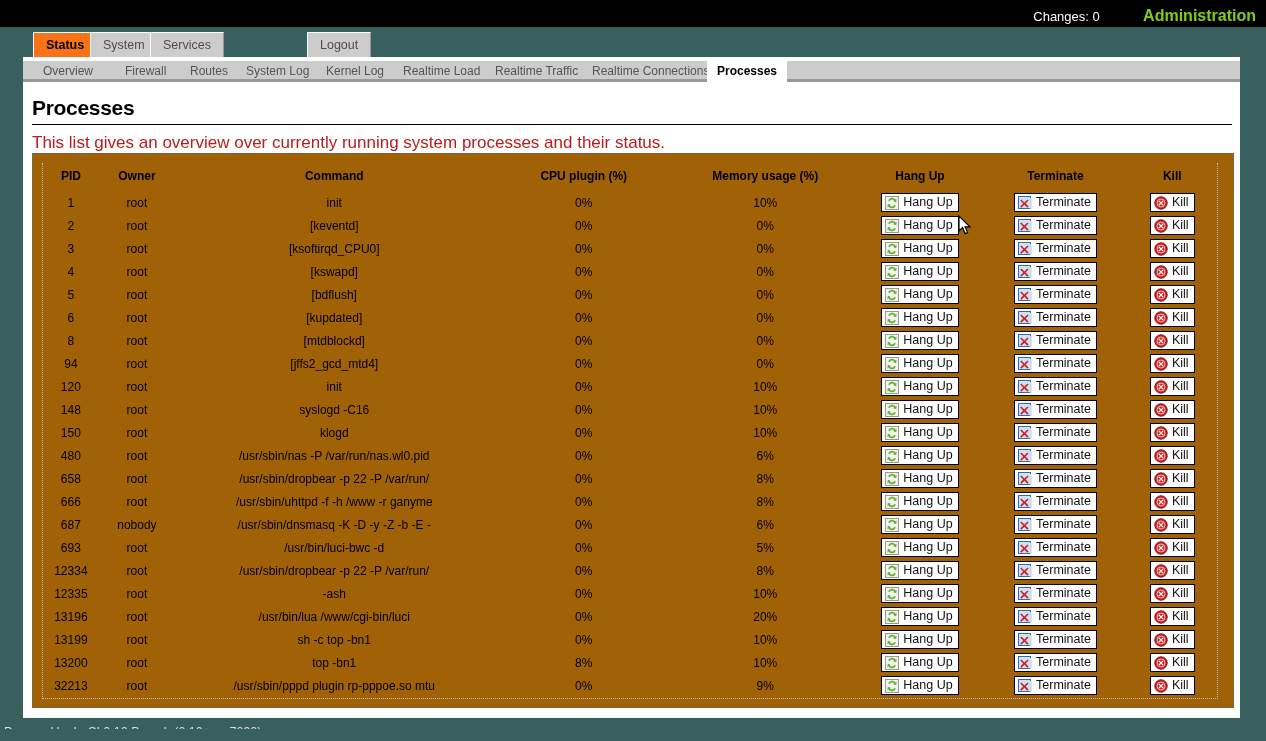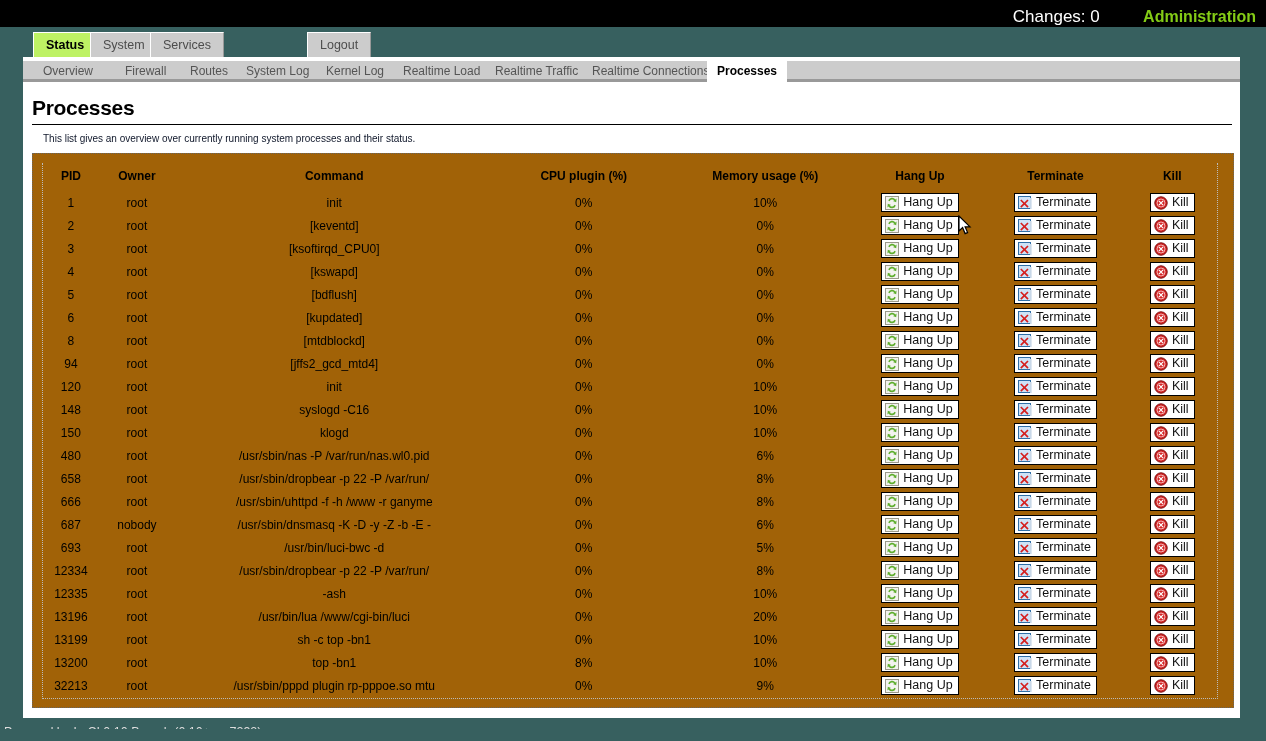--- a/index.html
+++ b/index.html
@@ -23,21 +23,21 @@
     position: absolute; left: 8px; top: 7px;
     white-space: nowrap;
     color: #ffffff;
     font-size: 12px;
   }
   #topbar-right {
     position: absolute; right: 10px; top: 7px;
     white-space: nowrap;
   }
   #changes-label {
-    color: #ffffff; font-size: 17px; margin-right: 40px;
+    color: #ffffff; font-size: 13px; margin-right: 40px;
   }
   #admin-link {
     color: #84cc16; font-size: 16px; font-weight: bold;
     text-decoration: none;
   }
 
   
   #tealbg {
     position: absolute; left: 0; top: 27px;
     width: 1266px; height: 714px;
@@ -58,21 +58,21 @@
     color: #4d4d4d;
     background: #cccccc;
     border-top: 1px solid #ffffff;
     border-left: 1px solid #ffffff;
     border-right: 1px solid #999999;
     white-space: nowrap;
     cursor: pointer;
     text-align: center;
   }
   .mtab.active {
-    background: #bef264;
+    background: #f97316;
     color: #000000;
     font-weight: bold;
     border-right: 4px solid #737373;
   }
 
   
   #panel {
     position: absolute;
     left: 23px; top: 57px;
     width: 1217px; height: 672px;
@@ -107,22 +107,22 @@
   #page-title {
     position: absolute; left: 9px; top: 39px;
     font-size: 21px; font-weight: bold; color: #000000;
     letter-spacing: -0.3px;
   }
   #title-rule {
     position: absolute; left: 9px; top: 67px;
     width: 1200px; height: 1px; background: #000000;
   }
   #page-desc {
-    position: absolute; left: 20px; top: 76px;
-    font-size: 10px; color: #0f172a;
+    position: absolute; left: 9px; top: 76px;
+    font-size: 17px; color: #b91c1c;
   }
 
   
   #fieldset {
     position: absolute; left: 9px; top: 96px;
     width: 1202px; height: 555px;
     border: 1px dotted #666666;
     background: #a16207;
   }
   #innerbox {

